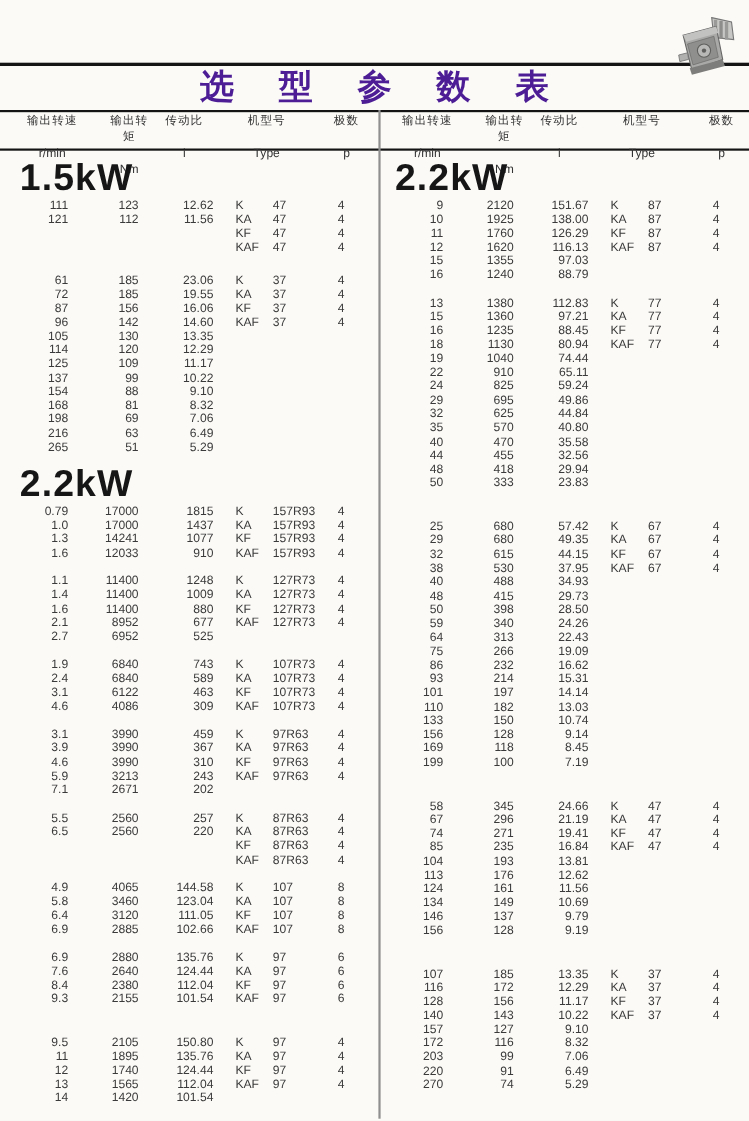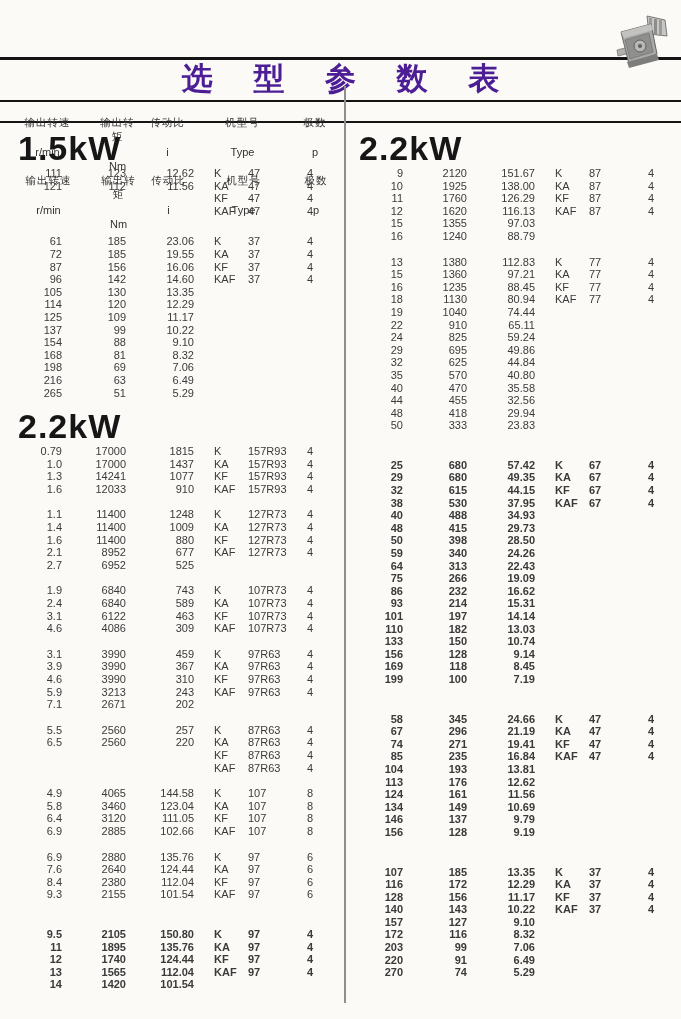--- a/index.html
+++ b/index.html
@@ -19,21 +19,21 @@
   .rule-top  { height:3px; }
   .rule-mid  { height:2px; }
   .rule-thin { height:2px; }
   .page-title {
     text-align:center;
     font-size:31px; font-weight:bold;
     letter-spacing:16px; text-indent:16px;
     line-height:38px; height:40px;
     color:#4c1d95;
   }
-  .header-row { display:flex; height:19px; padding-top:13px;flex-direction:column; }
+  .header-row { display:flex; height:33px; padding-top:1px; }
   .header-half { display:flex; width:340px; }
   .header-half:last-child { margin-left:1px; }
   .hcell { text-align:center; line-height:14px; }
   .hcell .zh { font-size:10.5px; letter-spacing:1px; color:#333; }
   .hcell .en { font-size:11px; color:#333;margin-top:16px; }
   .hc1 { width:95px; } .hc2 { width:45px;text-align:center; } .hc3 { width:55px; }
   .hc4 { width:95px; } .hc5 { width:50px; }
   .columns { position:relative; display:flex; }
   .vdivider {
     position:absolute; left:344px; top:-37px; width:2px; height:917px;
@@ -41,21 +41,21 @@
   }
   .col { width:340px; padding-top:6px; }
   .col-right { margin-left:1px; }
   .kw-heading {
     font-size:34px; font-weight:bold; color:#161616;
     letter-spacing:1px;
     margin:5px 0 5px 18px; line-height:28px;
   }
   .group { margin-bottom:13px; }
   .group.gap-xl { margin-top:18px; }
-  .group.gap-md { margin-top:27px;font-weight:bold; }
+  .group.gap-md { margin-top:27px; }
   .row {
     display:grid;
     grid-template-columns:62px 64px 68px 20px 34px 56px 36px;
     height:12.6px; line-height:12.6px;
     font-size:11px; color:#3a3a3a;
   }
   .c-speed  { grid-column:1; text-align:right; }
   .c-torque { grid-column:2; text-align:right; }
   .c-ratio  { grid-column:3; text-align:right; }
   .c-prefix { grid-column:5; text-align:left; }

